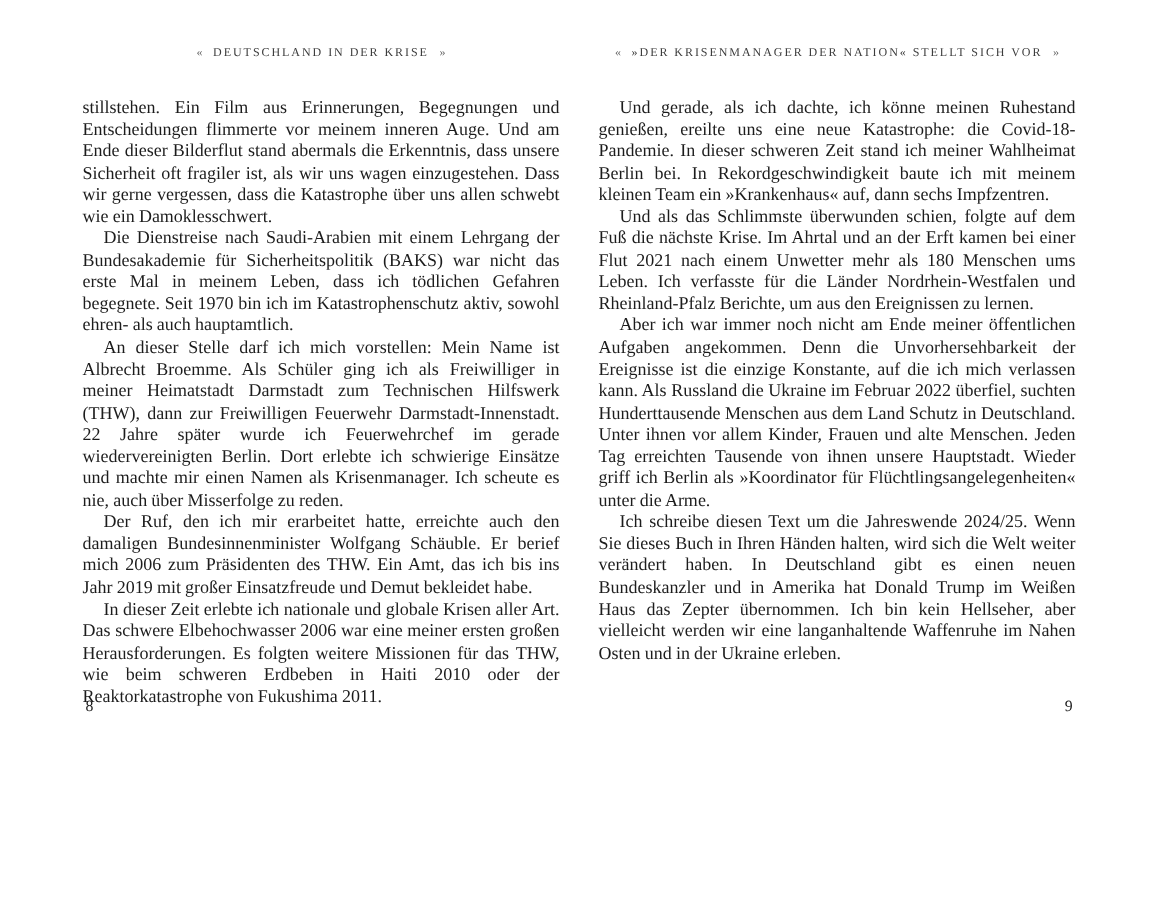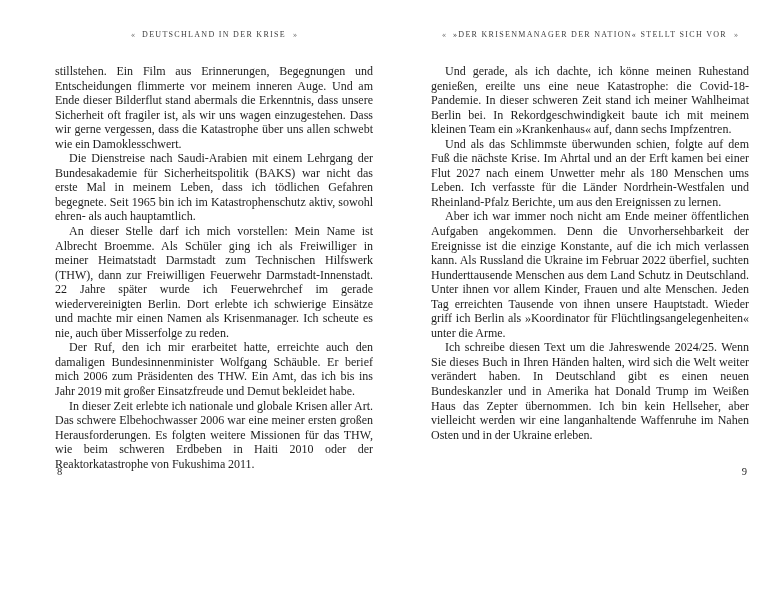--- a/index.html
+++ b/index.html
@@ -15,21 +15,21 @@
       overflow: hidden;
       font-family: "Liberation Serif", serif;
     }
     .page {
       position: absolute;
       top: 0;
       height: 487px;
       width: 318px;
     }
     .page-left  { left: 55px; }
-    .page-right { left: 399px; margin-left: 32px; }
+    .page-right { left: 399px; }
 
     .running-head {
       position: absolute;
       top: 30px;
       left: 0;
       right: 0;
       text-align: center;
       font-size: 8px;
       letter-spacing: 1.3px;
       color: #3c3c3c;
@@ -77,34 +77,34 @@
 <body>
 
 <div class="spread">
 
   <div class="page page-left">
     <div class="running-head">
       <span class="orn">«</span><span>DEUTSCHLAND IN DER KRISE</span><span class="orn">»</span>
     </div>
     <div class="body-text" lang="de">
         <p>stillstehen. Ein Film aus Erinnerungen, Begegnungen und Entscheidungen flimmerte vor meinem inneren Auge. Und am Ende dieser Bilderflut stand abermals die Erkenntnis, dass unsere Sicherheit oft fragiler ist, als wir uns wagen einzugestehen. Dass wir gerne vergessen, dass die Katastrophe über uns allen schwebt wie ein Damoklesschwert.</p>
-        <p class="indent">Die Dienstreise nach Saudi-Arabien mit einem Lehrgang der Bundesakademie für Sicherheitspolitik (BAKS) war nicht das erste Mal in meinem Leben, dass ich tödlichen Gefahren begegnete. Seit 1965 bin ich im Katastrophenschutz aktiv, sowohl ehren- als auch hauptamtlich.</p>
+        <p class="indent">Die Dienstreise nach Saudi-Arabien mit einem Lehrgang der Bundesakademie für Sicherheitspolitik (BAKS) war nicht das erste Mal in meinem Leben, dass ich tödlichen Gefahren begegnete. Seit 1970 bin ich im Katastrophenschutz aktiv, sowohl ehren- als auch hauptamtlich.</p>
         <p class="indent">An dieser Stelle darf ich mich vorstellen: Mein Name ist Albrecht Broemme. Als Schüler ging ich als Freiwilliger in meiner Heimatstadt Darmstadt zum Technischen Hilfswerk (THW), dann zur Freiwilligen Feuerwehr Darmstadt-Innenstadt. 22 Jahre später wurde ich Feuerwehrchef im gerade wiedervereinigten Berlin. Dort erlebte ich schwierige Einsätze und machte mir einen Namen als Krisenmanager. Ich scheute es nie, auch über Misserfolge zu reden.</p>
         <p class="indent">Der Ruf, den ich mir erarbeitet hatte, erreichte auch den damaligen Bundesinnenminister Wolfgang Schäuble. Er berief mich 2006 zum Präsidenten des THW. Ein Amt, das ich bis ins Jahr 2019 mit großer Einsatzfreude und Demut bekleidet habe.</p>
         <p class="indent">In dieser Zeit erlebte ich nationale und globale Krisen aller Art. Das schwere Elbehochwasser 2006 war eine meiner ersten großen Herausforderungen. Es folgten weitere Missionen für das THW, wie beim schweren Erdbeben in Haiti 2010 oder der Reaktorkatastrophe von Fukushima 2011.</p>
       </div>
     <div class="page-number">8</div>
   </div>
 
   <div class="page page-right">
     <div class="running-head">
       <span class="orn">«</span><span>»DER KRISENMANAGER DER NATION« STELLT SICH VOR</span><span class="orn">»</span>
     </div>
     <div class="body-text" lang="de">
         <p class="indent">Und gerade, als ich dachte, ich könne meinen Ruhestand genießen, ereilte uns eine neue Katastrophe: die Covid-18-Pandemie. In dieser schweren Zeit stand ich meiner Wahlheimat Berlin bei. In Rekordgeschwindigkeit baute ich mit meinem kleinen Team ein »Krankenhaus« auf, dann sechs Impfzentren.</p>
-        <p class="indent">Und als das Schlimmste überwunden schien, folgte auf dem Fuß die nächste Krise. Im Ahrtal und an der Erft kamen bei einer Flut 2027 nach einem Unwetter mehr als 180 Menschen ums Leben. Ich verfasste für die Länder Nordrhein-Westfalen und Rheinland-Pfalz Berichte, um aus den Ereignissen zu lernen.</p>
+        <p class="indent">Und als das Schlimmste überwunden schien, folgte auf dem Fuß die nächste Krise. Im Ahrtal und an der Erft kamen bei einer Flut 2021 nach einem Unwetter mehr als 180 Menschen ums Leben. Ich verfasste für die Länder Nordrhein-Westfalen und Rheinland-Pfalz Berichte, um aus den Ereignissen zu lernen.</p>
         <p class="indent">Aber ich war immer noch nicht am Ende meiner öffentlichen Aufgaben angekommen. Denn die Unvorhersehbarkeit der Ereignisse ist die einzige Konstante, auf die ich mich verlassen kann. Als Russland die Ukraine im Februar 2022 überfiel, suchten Hunderttausende Menschen aus dem Land Schutz in Deutschland. Unter ihnen vor allem Kinder, Frauen und alte Menschen. Jeden Tag erreichten Tausende von ihnen unsere Hauptstadt. Wieder griff ich Berlin als »Koordinator für Flüchtlingsangelegenheiten« unter die Arme.</p>
         <p class="indent">Ich schreibe diesen Text um die Jahreswende 2024/25. Wenn Sie dieses Buch in Ihren Händen halten, wird sich die Welt weiter verändert haben. In Deutschland gibt es einen neuen Bundeskanzler und in Amerika hat Donald Trump im Weißen Haus das Zepter übernommen. Ich bin kein Hellseher, aber vielleicht werden wir eine langanhaltende Waffenruhe im Nahen Osten und in der Ukraine erleben.</p>
       </div>
     <div class="page-number">9</div>
   </div>
 
 </div>
 
 </body></html>

